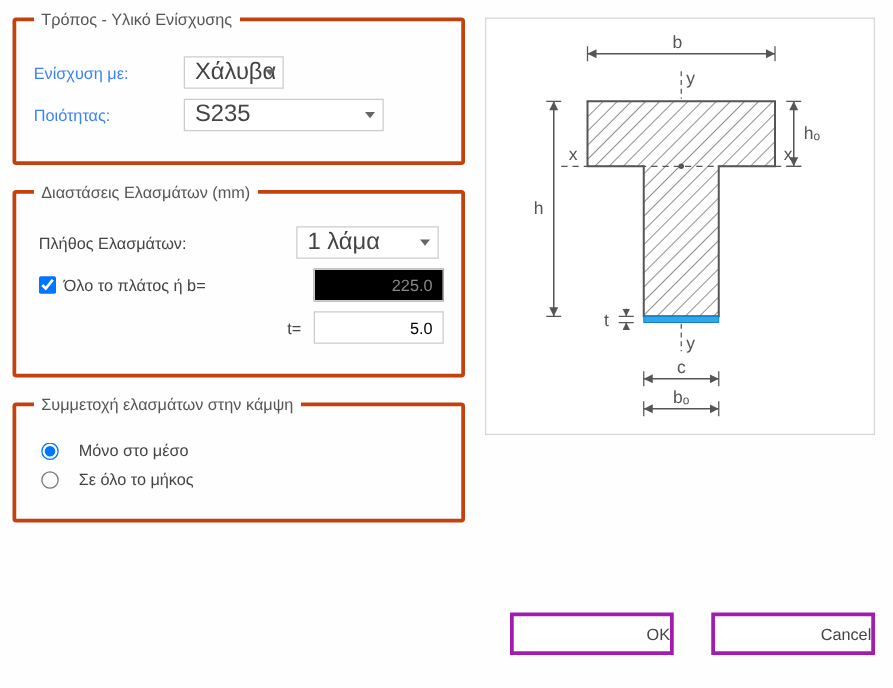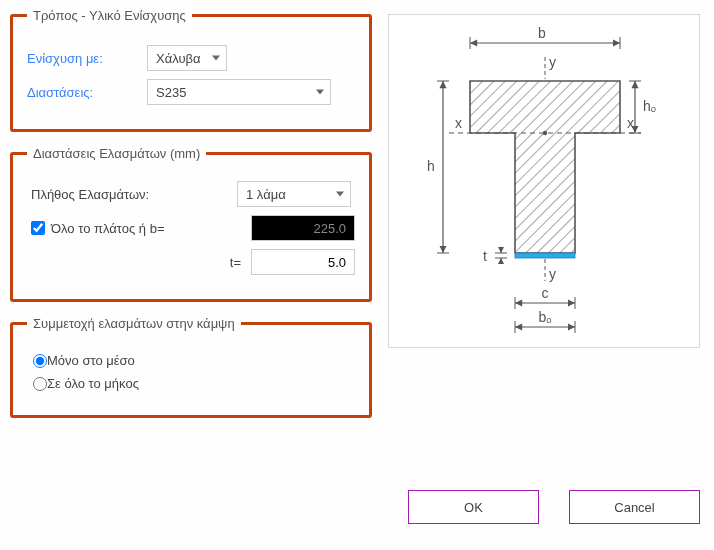--- a/index.html
+++ b/index.html
@@ -41,21 +41,21 @@
     color: #3b82f6;
   }
   .combo {
     position: relative;
     display: inline-flex;
     align-items: center;
     border: 1px solid #ccc;
     background: #fff;
     height: 26px;
     padding: 0 24px 0 8px;
-    font-size: 13px;
+    font-size: 19px;
     color: #444;
     cursor: default;
   }
   .combo .caret {
     position: absolute;
     right: 6px;
     top: 50%;
     transform: translateY(-50%);
     width: 0; height: 0;
     border-left: 4px solid transparent;
@@ -97,21 +97,21 @@
     margin-right: auto;
     margin-left: 4px;
   }
   input[type=checkbox], input[type=radio] {
     width: 14px; height: 14px;
     margin: 0;
   }
   .radio-row {
     display: flex;
     align-items: center;
-    gap: 0;
+    gap: 16px;
     margin: 8px 6px;
   }
   .diagram-box {
     position: absolute;
     left: 388px;
     top: 14px;
     width: 312px;
     height: 334px;
     border: 1px solid #d8d8d8;
     background: #fff;
@@ -121,28 +121,28 @@
     position: absolute;
     left: 388px;
     top: 490px;
     width: 312px;
     display: flex;
     gap: 10px;
   }
   .btn {
     flex: 1;
     height: 34px;
-    border: 1px solid #a21caf;
+    border: 3px solid #a21caf;
     background: #fff;
     font-size: 13px;
     color: #444;
     cursor: default;
     display: flex;
     align-items: center;
-    justify-content: center;
+    justify-content: flex-end;
     margin-left: 20px;
   }
   svg text {
     font-family: Arial, sans-serif;
     font-size: 14px;
     fill: #555;
   }
 </style>
 </head>
 <body>
@@ -154,22 +154,22 @@
 
     <div class="row">
       <label class="fld">Ενίσχυση με:</label>
       <div class="combo" style="width:80px">
         <span>Χάλυβα</span>
         <span class="caret"></span>
       </div>
     </div>
 
     <div class="row">
-      <label class="fld">Διαστάσεις:</label>
-      <div class="combo" style="width:184px">
+      <label class="fld">Ποιότητας:</label>
+      <div class="combo" style="width:160px">
         <span>S235</span>
         <span class="caret"></span>
       </div>
     </div>
   </fieldset>
 
   <fieldset>
     <legend>Διαστάσεις Ελασμάτων (mm)</legend>
 
     <div class="dims-row1">

